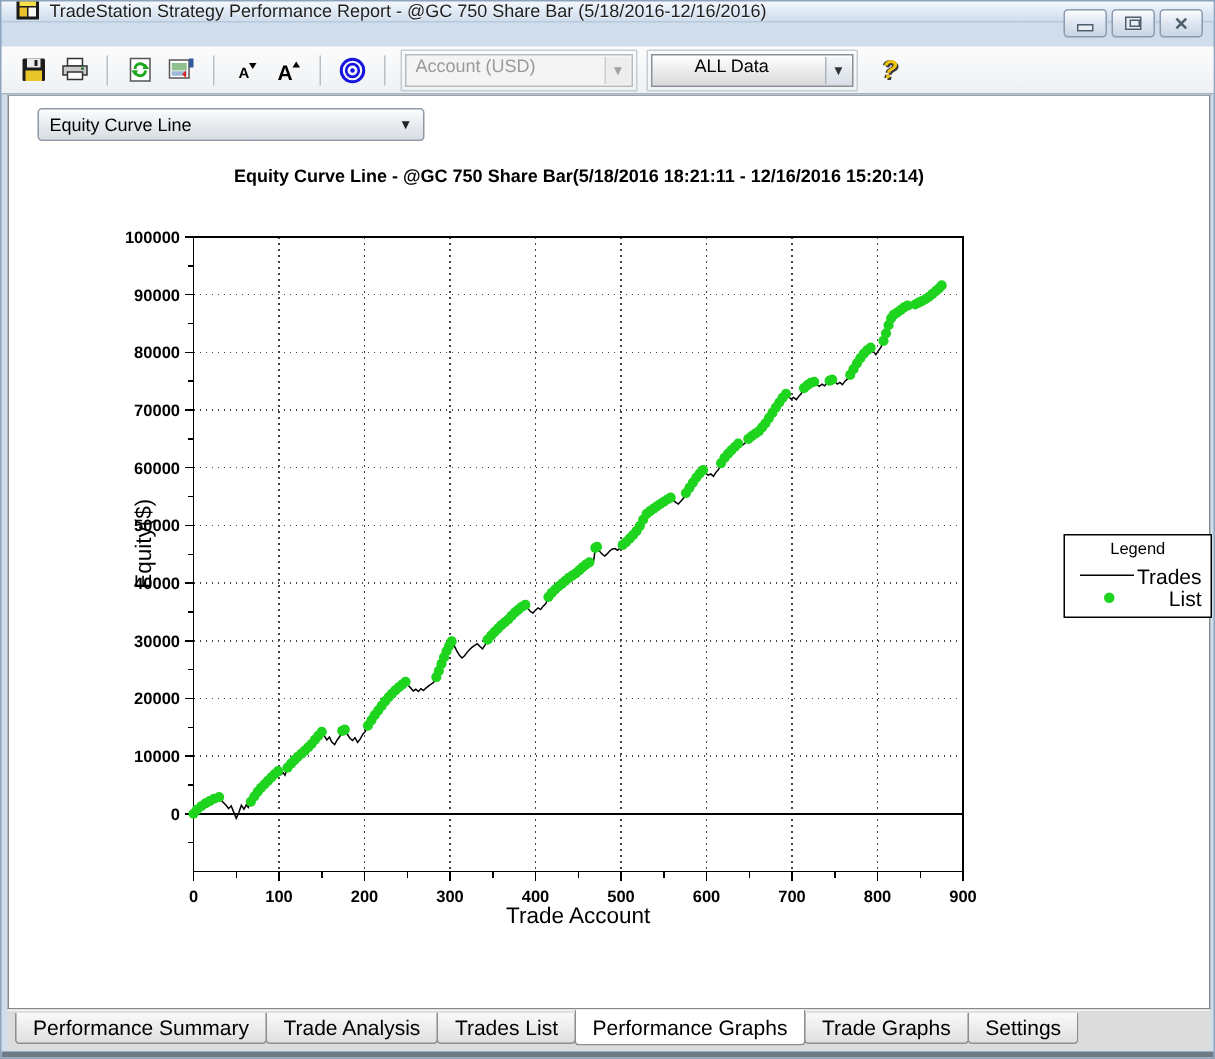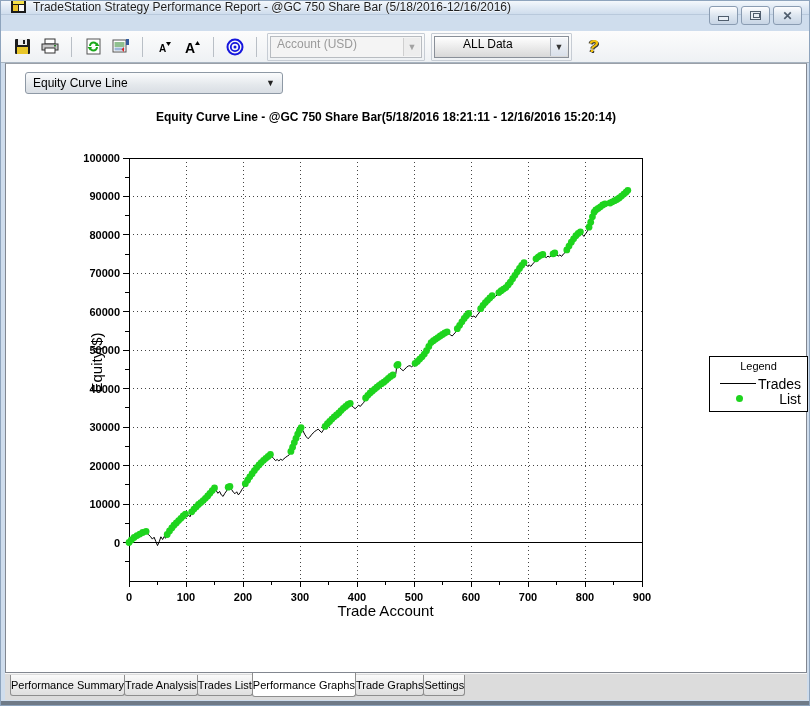--- a/index.html
+++ b/index.html
@@ -93,22 +93,22 @@
   .legend-line { width:36px; height:0; border-top:1px solid #000; }
   .legend-dot { width:7px; height:7px; border-radius:50%; }
   .legend-label { flex:1; text-align:right; font-size:14px; color:#000; }
   
   .tabstrip {
     position:absolute; left:4px; top:672px; width:802px; height:27px;
     background:#dcdcdc; border-top:1px solid #f5f5f5;
     display:flex; align-items:flex-start; padding-left:5px;
   }
   .tab {
-    height:21px; margin-top:1px; padding:0 0; display:flex; align-items:center;
-    font-size:11px; color:#000; background:linear-gradient(#fafafa,#dfdfdf);
+    height:21px; margin-top:1px; padding:0 11px; display:flex; align-items:center;
+    font-size:14px; color:#000; background:linear-gradient(#fafafa,#dfdfdf);
     border:1px solid #8e8e8e; border-top:none; border-radius:0 0 3px 3px;
     margin-right:-1px; white-space:nowrap;
   }
   .tab.active {
     background:#ffffff; height:24px; margin-top:-1px; z-index:2; position:relative;
     border-top:none;
   }
   .bottom-edge { position:absolute; left:0; bottom:0; width:810px; height:4px; background:#6f7a87; }
 </style>
 </head>

